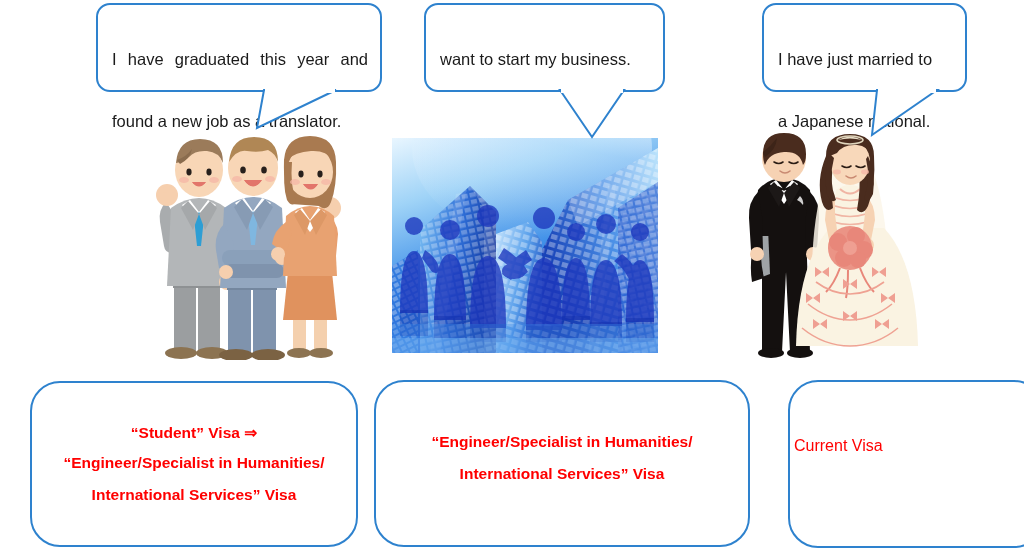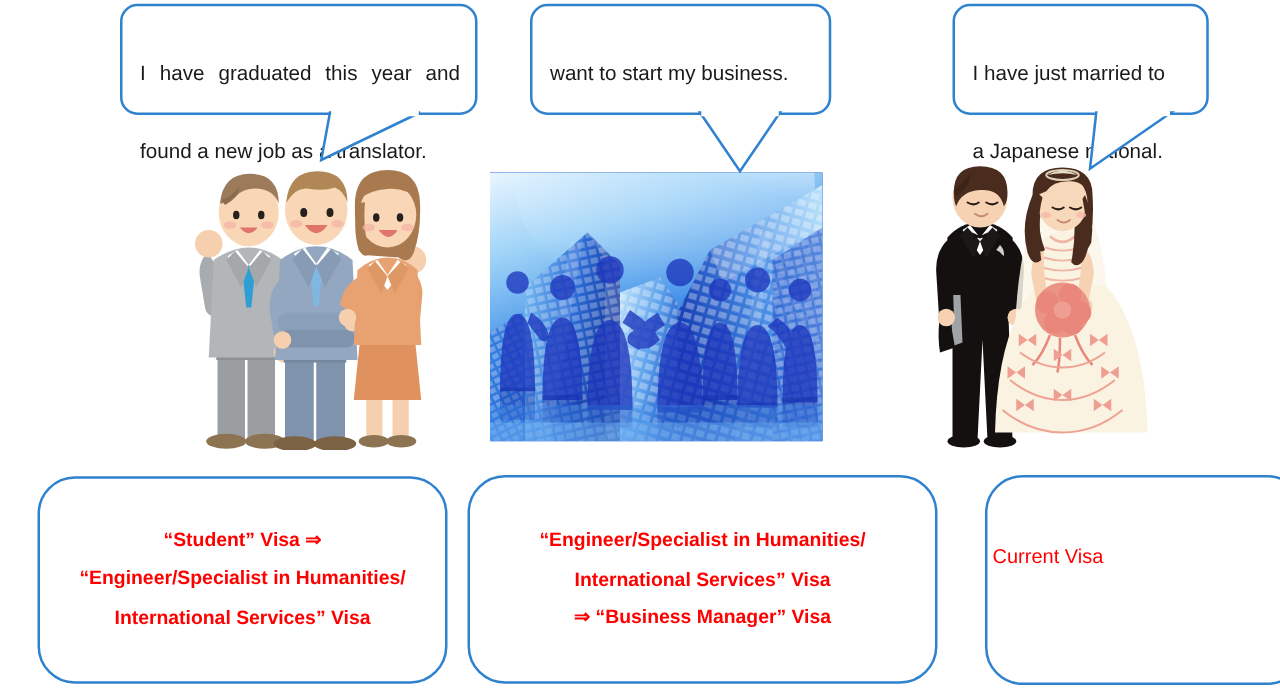--- a/index.html
+++ b/index.html
@@ -445,21 +445,20 @@
     <div class="line">“Student” Visa  ⇒</div>
     <span class="sp"></span>
     <div class="line" style="margin-bottom:14px;">“Engineer/Specialist in Humanities/</div>
     <div class="line">International Services”   Visa</div>
   </div>
 
   <div class="outbox" style="left:350px; top:380px; width:376px; height:167px; padding:0 16px;">
     <div class="line" style="margin-bottom:14px;">“Engineer/Specialist in Humanities/</div>
     <div class="line">International Services” Visa</div>
     <span class="sp"></span>
-    <div class="line">⇒  “Business Manager” Visa</div>
   </div>
 
   <div class="outbox thin" style="left:764px; top:380px; width:256px; height:168px; padding:0 4px; align-items:flex-start;">
     <div class="line" style="text-align:left;">Current Visa</div>
     <span class="sp" style="height:18px;"></span>
     <span class="sp" style="height:18px;"></span>
   </div>
 
 </div>
 

